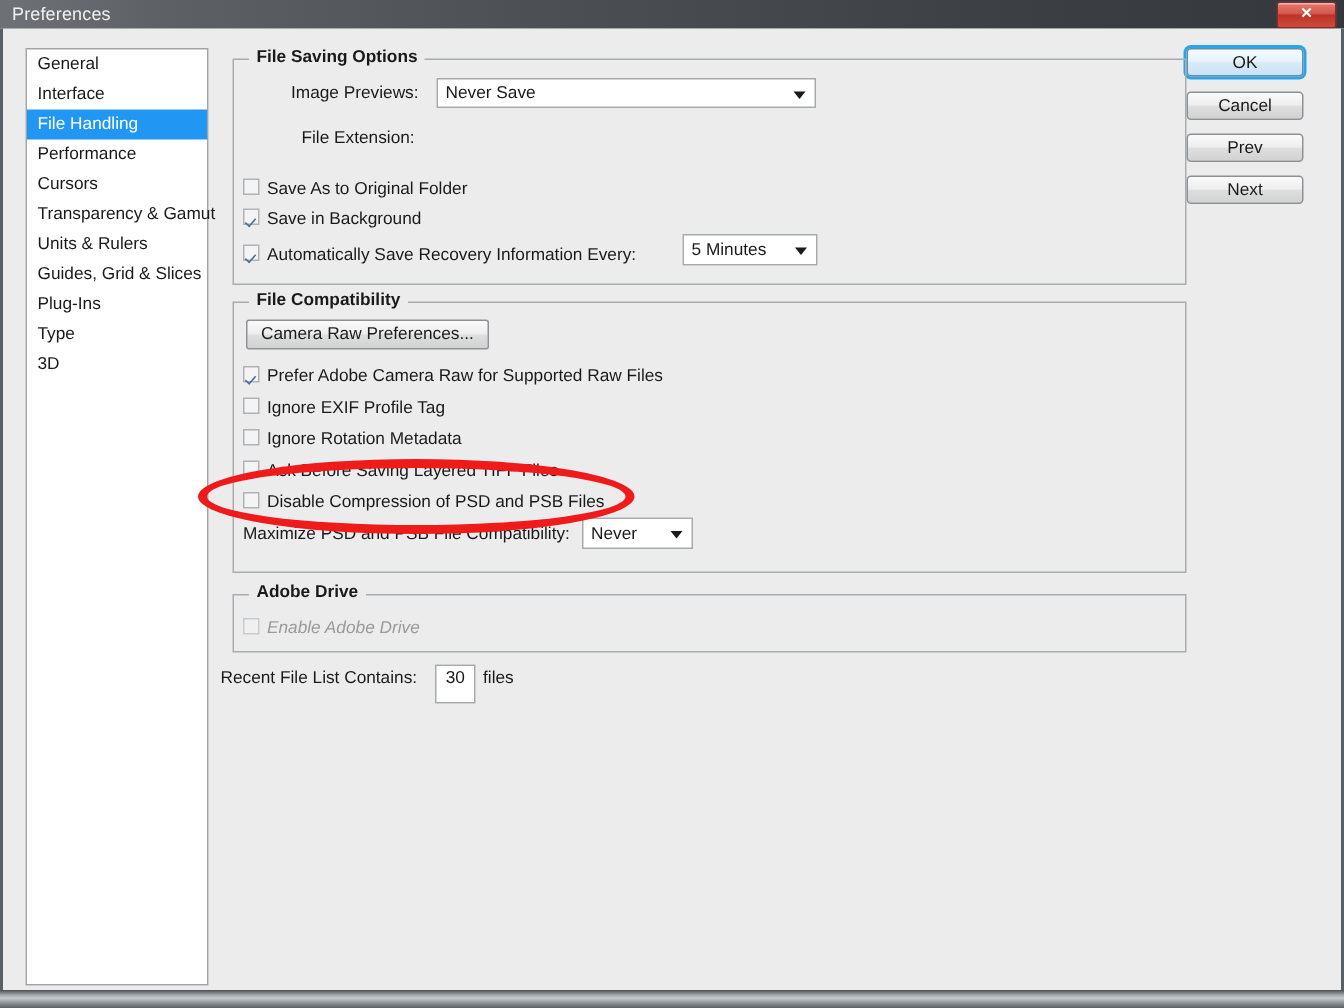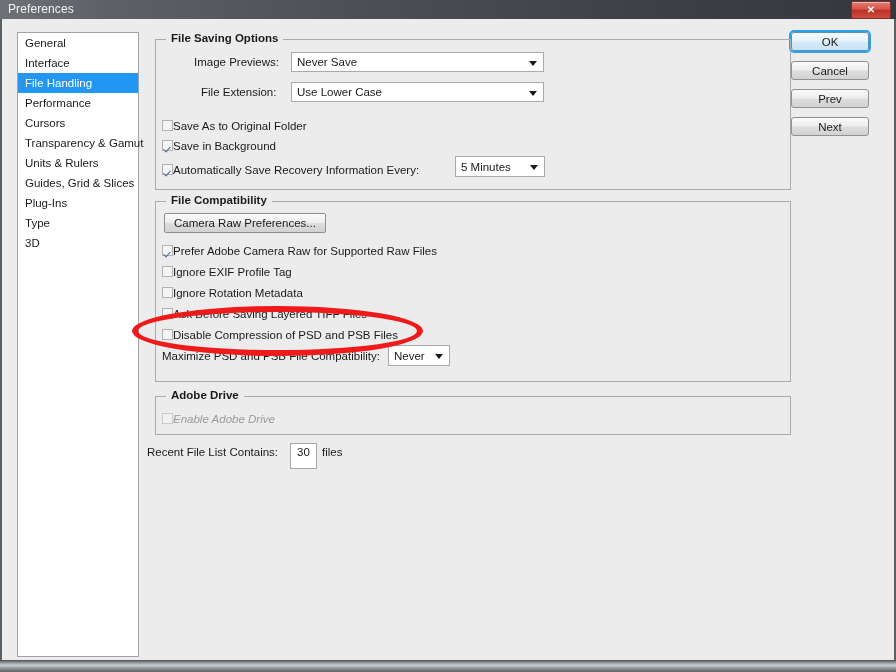--- a/index.html
+++ b/index.html
@@ -101,21 +101,21 @@
     box-sizing:border-box;vertical-align:-1px;
     position:relative;cursor:pointer;
   }
   .cb.dis{border-color:#c8cbce;background:#f0f0f0;}
   .cb.on:after{
     content:"";position:absolute;left:2px;top:4px;
     width:3px;height:6px;
     border:solid #4a6f96;border-width:0 1.6px 1.6px 0;
     transform:rotate(42deg);
   }
-  .cbrow .cbl{font-size:11.5px;color:#1a1a1a;}
+  .cbrow .cbl{font-size:11.5px;color:#1a1a1a;margin-left:5px;}
   .cbrow .cbl.dim{color:#9a9a9a;}
 
   
   .btn{
     position:absolute;width:78px;height:19px;
     border:1px solid #8d9196;border-radius:3px;
     background:linear-gradient(to bottom,#fafafa 0%,#ededed 48%,#dedede 52%,#d2d2d2 100%);
     font-size:11.5px;color:#1a1a1a;text-align:center;line-height:18px;
     box-sizing:border-box;cursor:pointer;
   }
@@ -176,24 +176,20 @@
     <div class="group" style="left:153px;top:20px;width:636px;height:151px;">
       <span class="legend">File Saving Options</span>
 
       <span class="row lbl" style="left:38px;top:16px;">Image Previews:</span>
       <div class="combo" style="left:135px;top:12px;width:253px;height:20px;">
         <span class="val">Never Save</span>
         <span class="arrow"></span>
       </div>
 
       <span class="row lbl" style="left:45px;top:46px;">File Extension:</span>
-      <div class="combo" style="left:135px;top:42px;width:253px;height:20px;">
-        <span class="val">Use Lower Case</span>
-        <span class="arrow"></span>
-      </div>
 
       <div class="cbrow" style="left:6px;top:76px;">
         <span class="cb"></span><span class="cbl">Save As to Original Folder</span>
       </div>
 
       <div class="cbrow" style="left:6px;top:96px;">
         <span class="cb on"></span><span class="cbl">Save in Background</span>
       </div>
 
       <div class="cbrow" style="left:6px;top:120px;">
@@ -224,21 +220,21 @@
 
       <div class="cbrow" style="left:6px;top:102px;">
         <span class="cb"></span><span class="cbl">Ask Before Saving Layered TIFF Files</span>
       </div>
 
       <div class="cbrow" style="left:6px;top:123px;">
         <span class="cb"></span><span class="cbl">Disable Compression of PSD and PSB Files</span>
       </div>
 
       <span class="row lbl" style="left:6px;top:148px;">Maximize PSD and PSB File Compatibility:</span>
-      <div class="combo" style="left:232px;top:143px;width:62px;height:21px;">
+      <div class="combo" style="left:232px;top:143px;width:74px;height:21px;">
         <span class="val" style="top:4px;">Never</span>
         <span class="arrow" style="top:8px;"></span>
       </div>
     </div>
 
     <div class="group" style="left:153px;top:377px;width:636px;height:39px;">
       <span class="legend">Adobe Drive</span>
       <div class="cbrow" style="left:6px;top:12px;font-style:italic;">
         <span class="cb dis"></span><span class="cbl dim">Enable Adobe Drive</span>
       </div>

